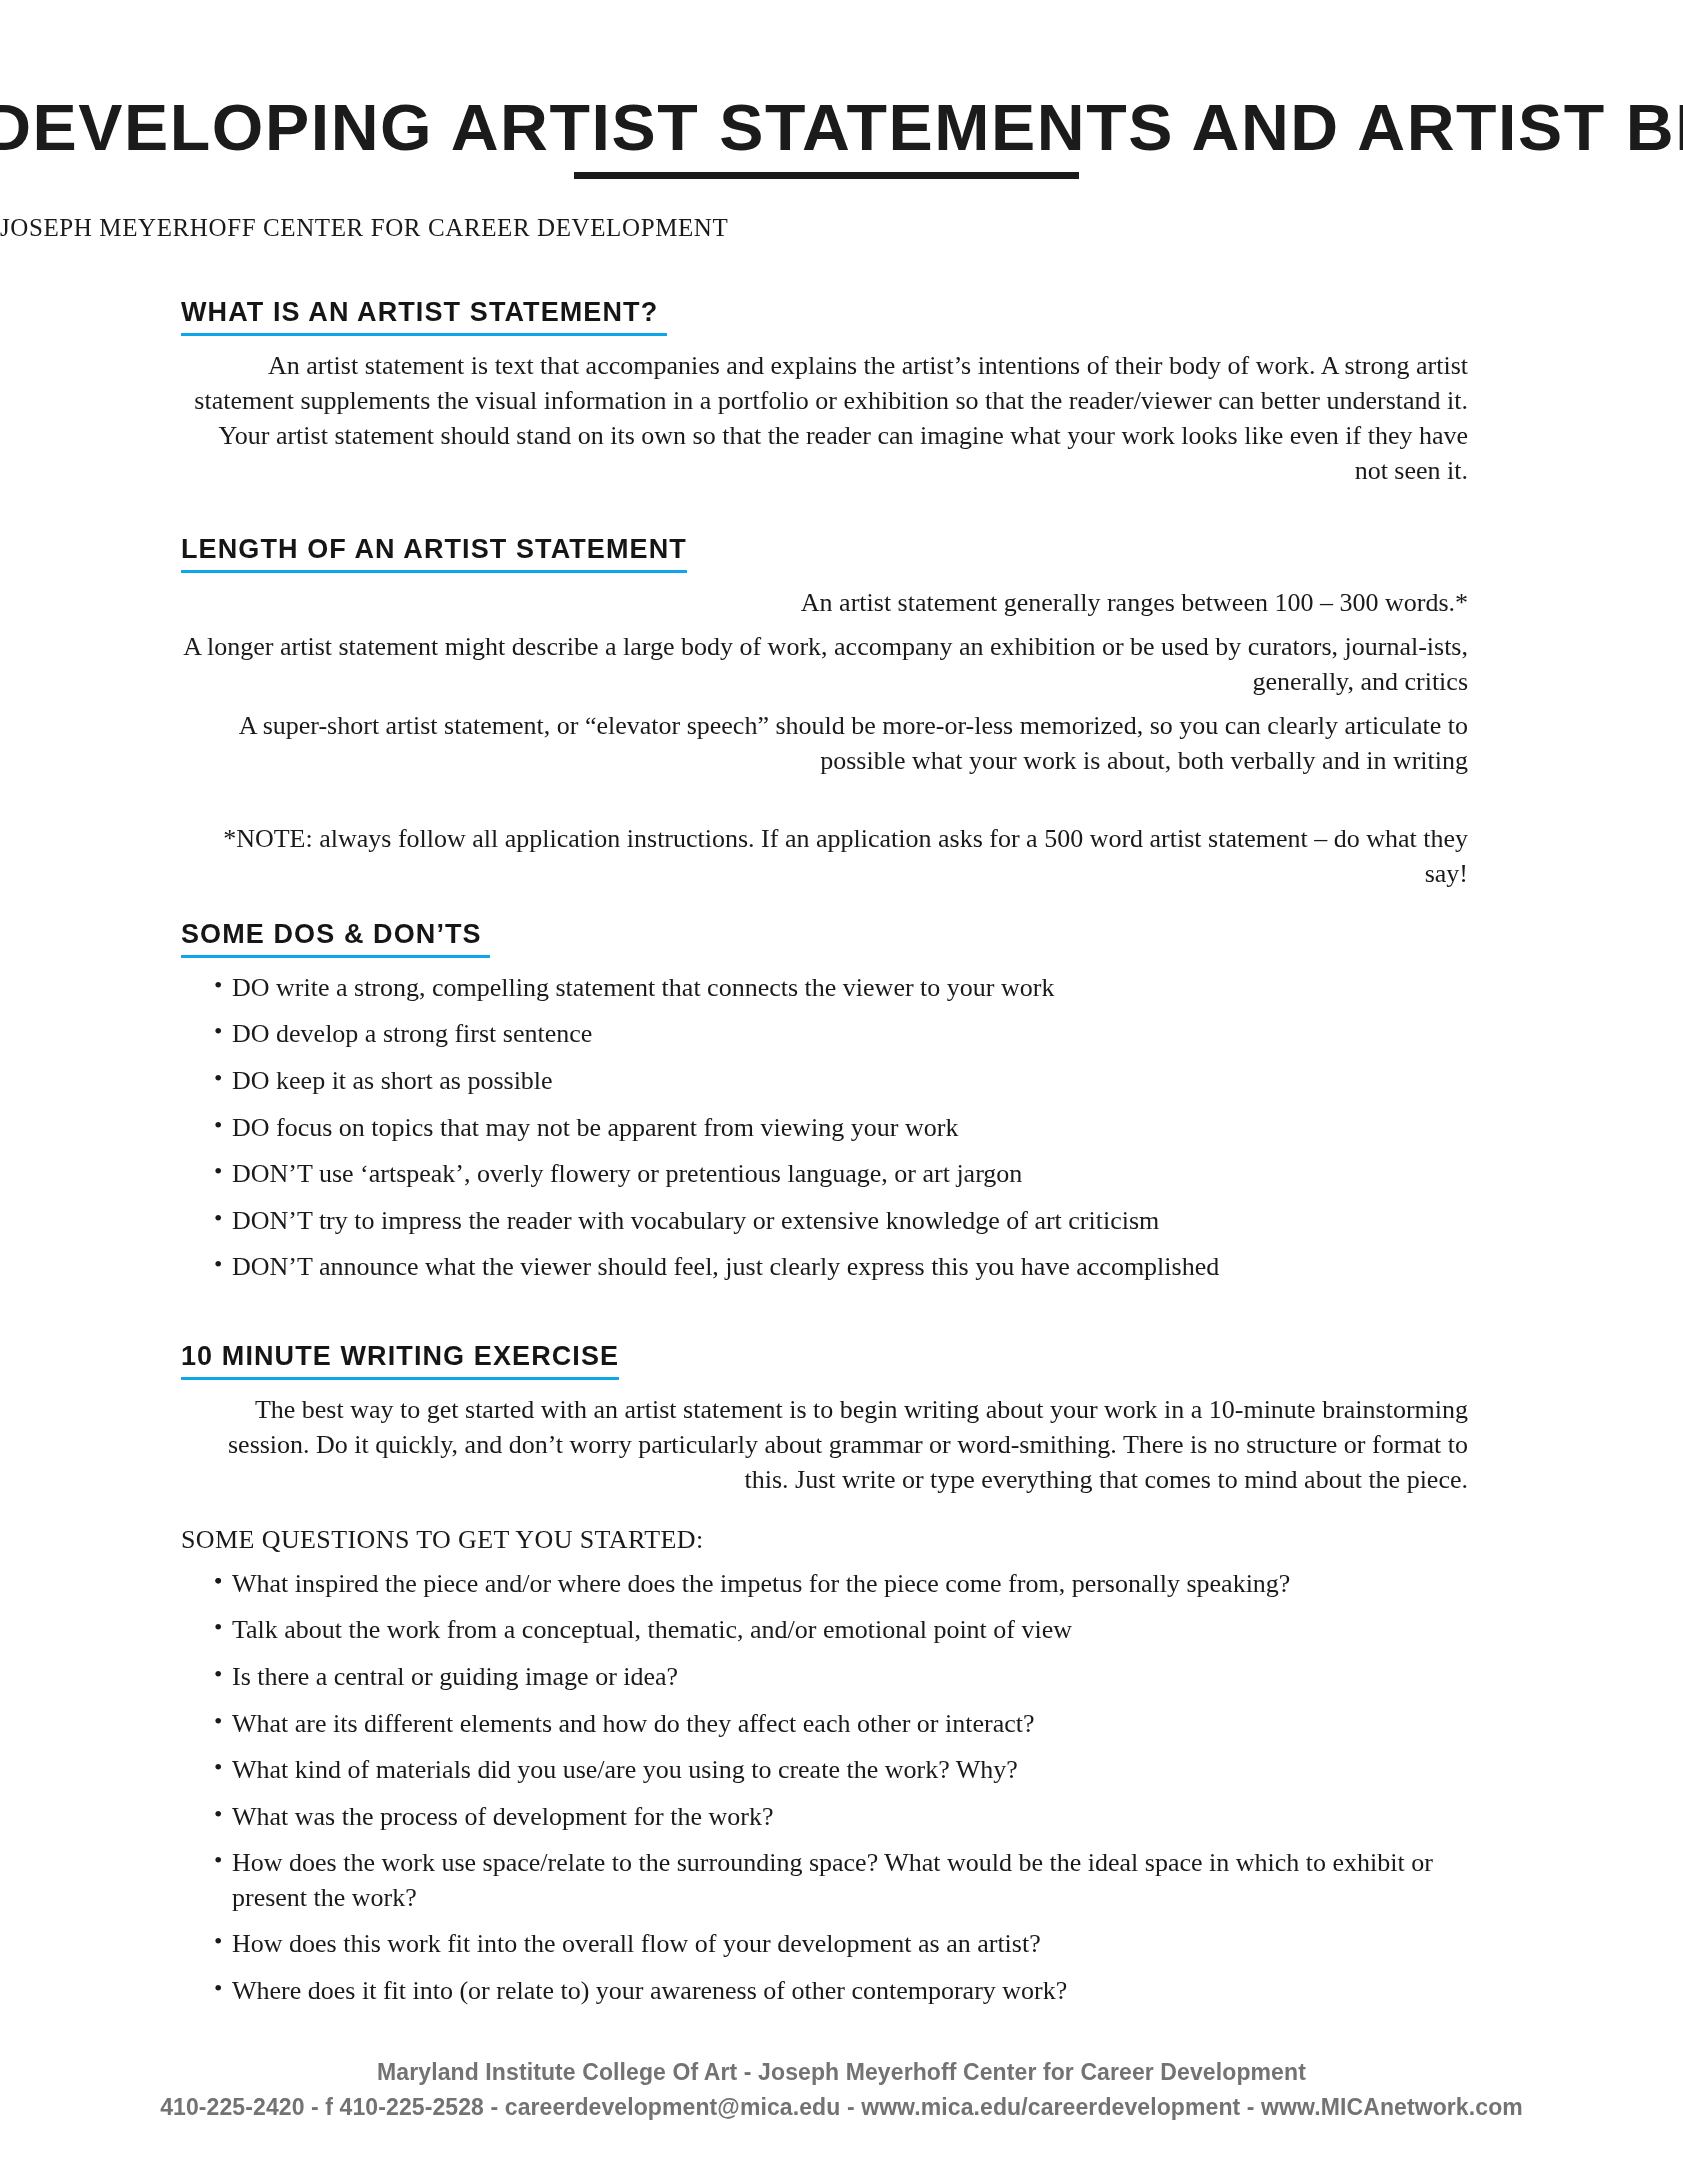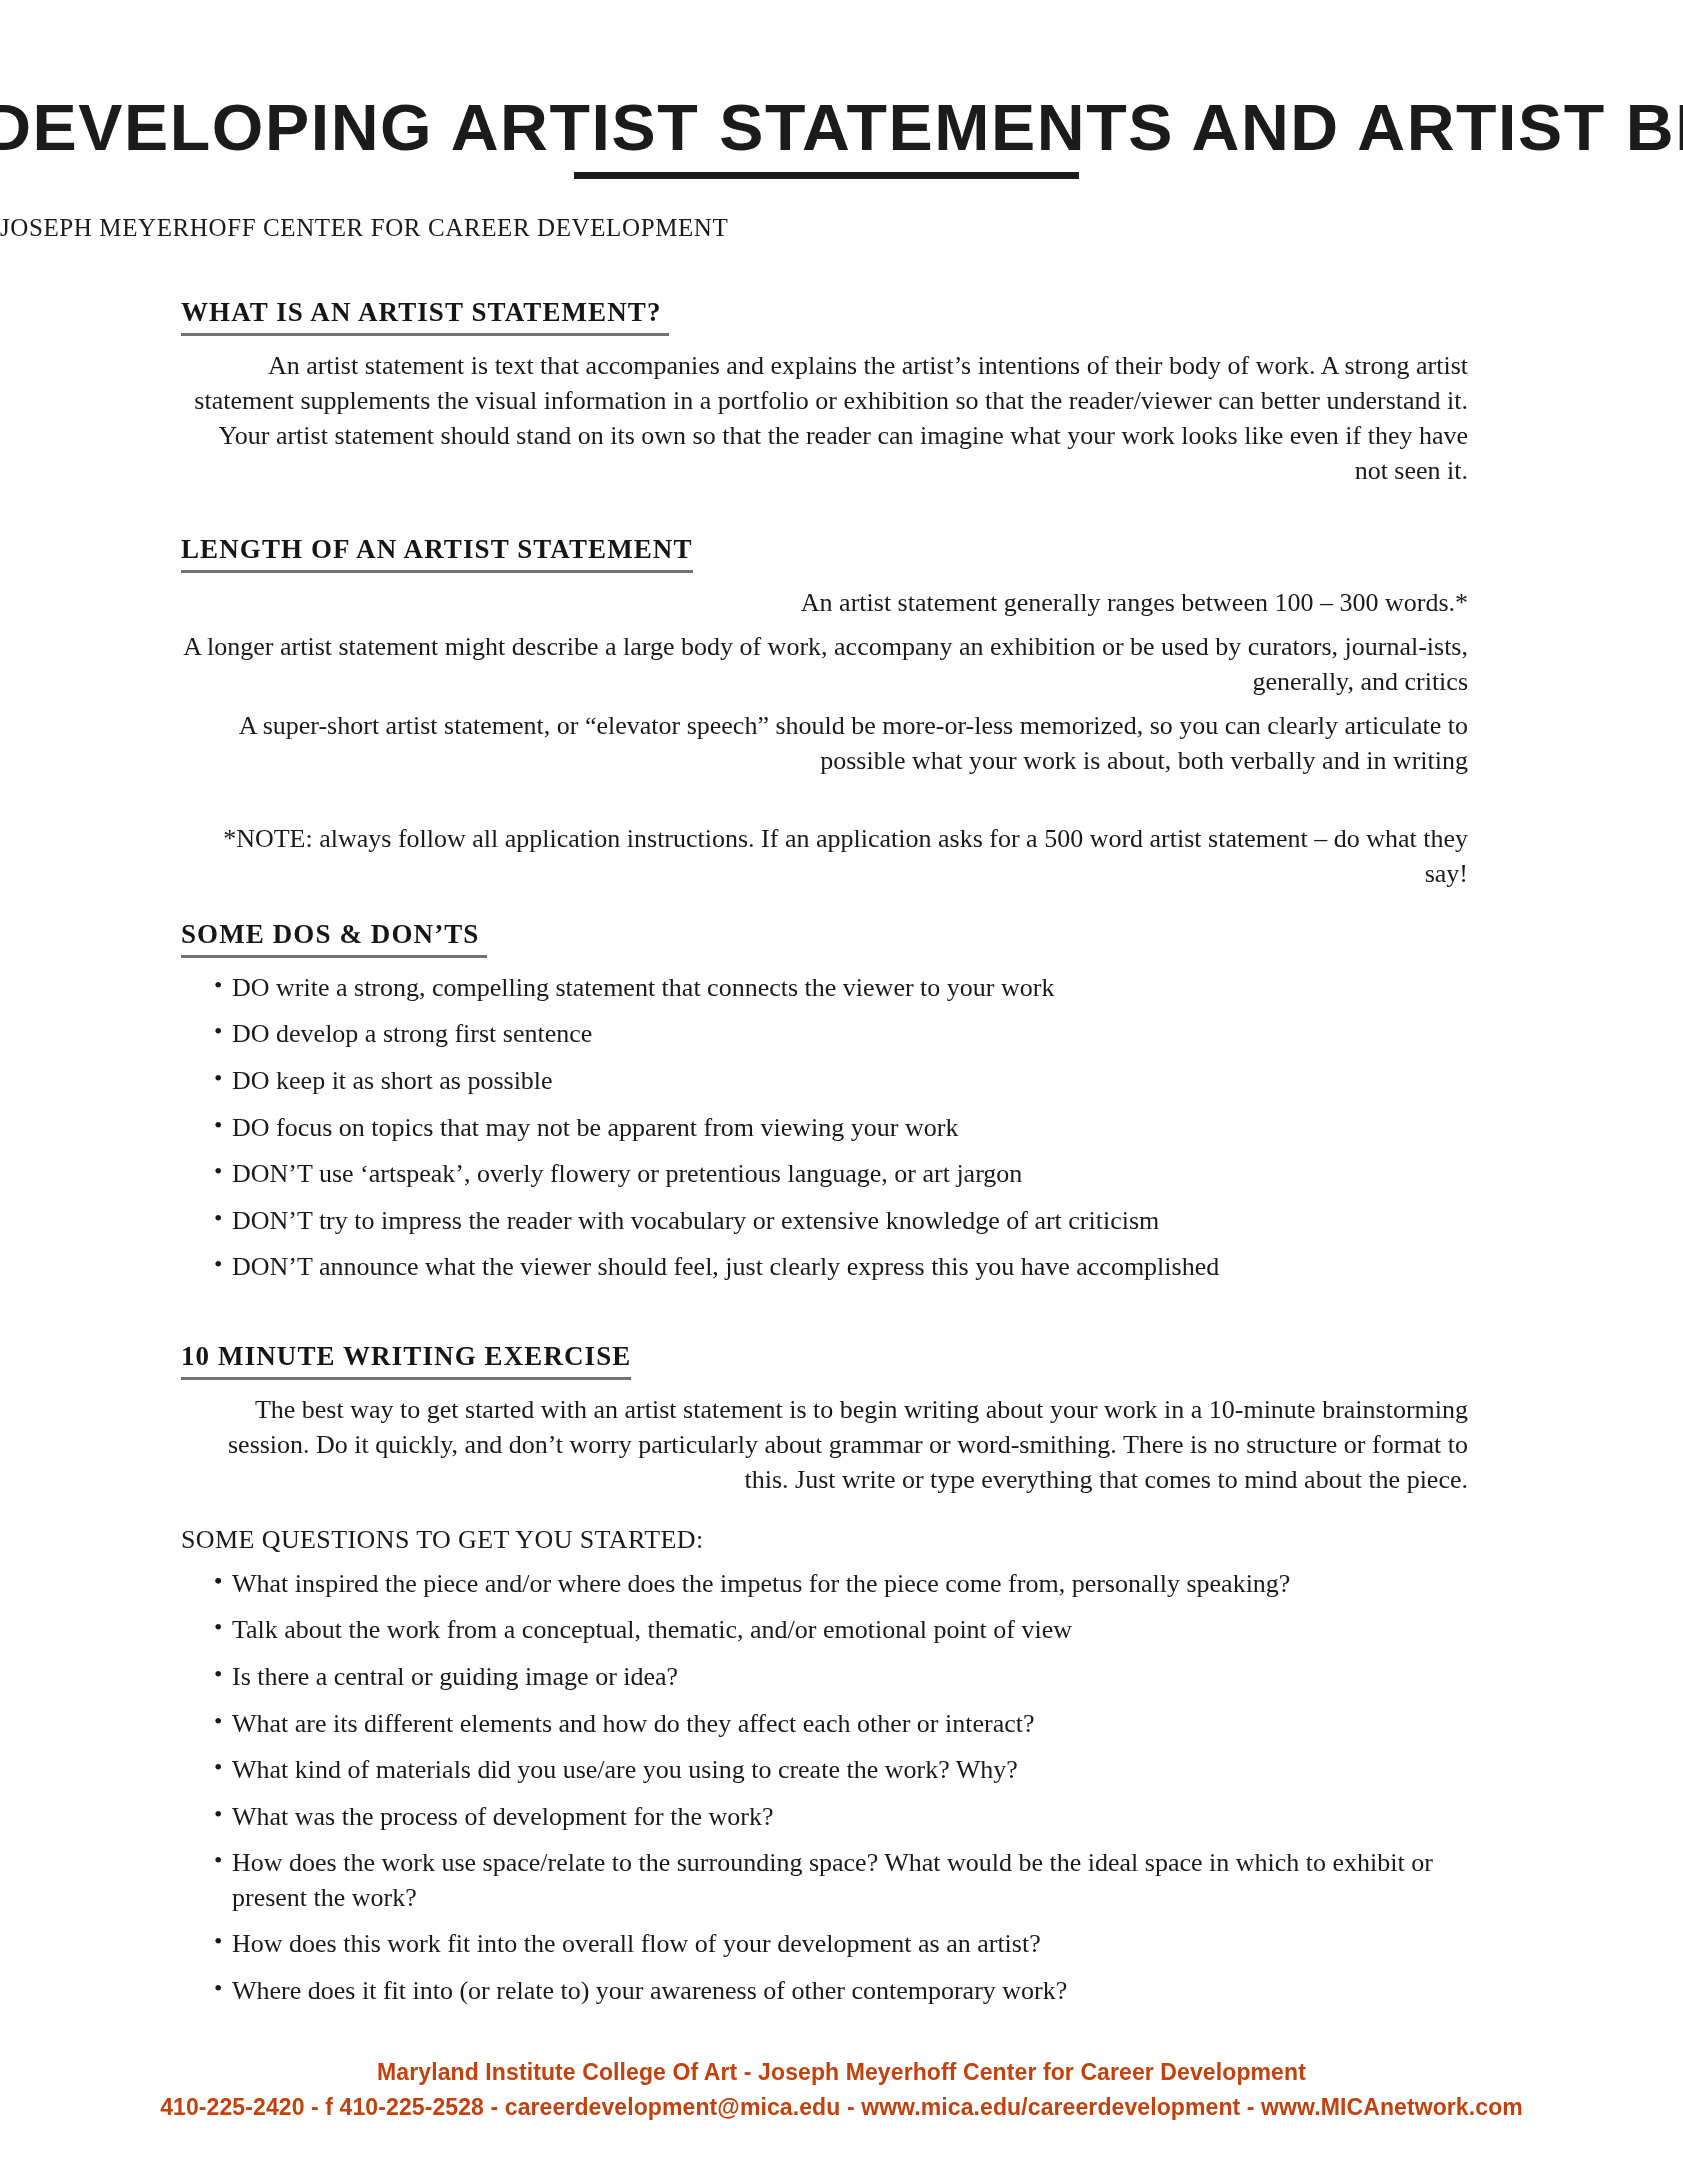--- a/index.html
+++ b/index.html
@@ -67,29 +67,29 @@
 
   
   .content {
     position: absolute;
     left: 181px;
     top: 297px;
     width: 1287px;
   }
 
   h2.section-head {
-    font-family: Liberation Serif, serif;
+    font-family: Liberation Sans, sans-serif;
     font-weight: bold;
     font-size: 27px;
     letter-spacing: 1.1px;
     color: #161616;
     margin: 0 0 13px 0;
     padding: 0 0 5px 0;
     display: inline-block;
-    border-bottom: 3px solid #737373;
+    border-bottom: 3px solid #0ea5e9;
     line-height: 1.15;
     white-space: pre;
   }
 
   .head-block { margin-top: 0; }
 
   p.body-text {
     font-family: "Liberation Serif", serif;
     font-size: 26px;
     line-height: 1.345;
@@ -139,21 +139,21 @@
 
   
   .footer {
     position: absolute;
     left: 0;
     bottom: 57px;
     width: 1683px;
     text-align: center;
     font-family: "Liberation Sans", sans-serif;
     font-weight: bold;
-    color: #c2410c;
+    color: #737373;
   }
   .footer .line1 {
     font-size: 23px;
     letter-spacing: 0.1px;
     margin-bottom: 8px;
     white-space: nowrap;
   }
   .footer .line2 {
     font-size: 23px;
     letter-spacing: 0.1px;

